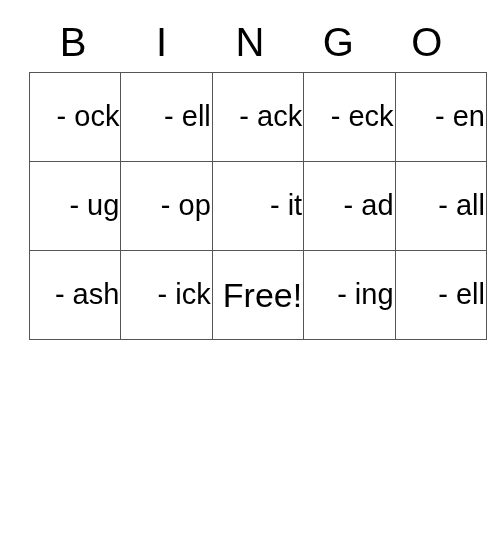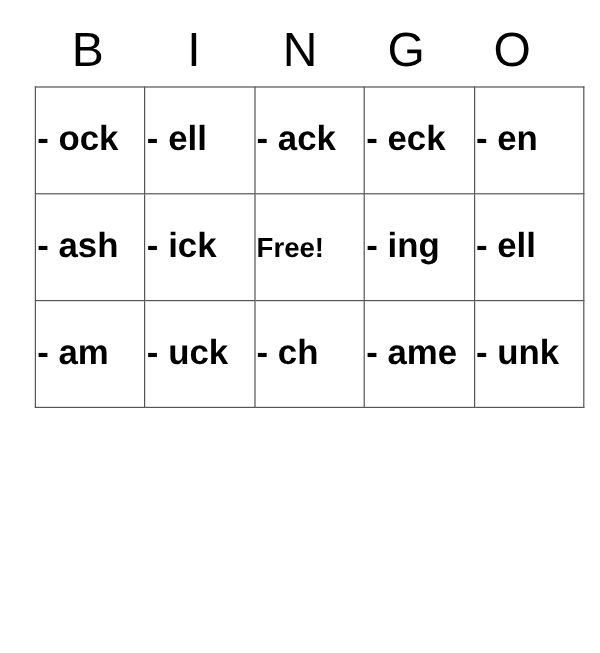--- a/index.html
+++ b/index.html
@@ -47,33 +47,32 @@
     border-collapse: collapse;
     table-layout: fixed;
   }
   .grid tr {
     height: 88px;
   }
   .grid td {
     width: 88.4px;
     height: 88px;
     border: 1px solid #555555;
-    text-align: left;
+    text-align: right;
     vertical-align: middle;
     font-size: 29px;
     line-height: 1.08;
     color: #000000;
     padding: 0 1px;
     overflow: hidden;
     word-wrap: break-word;
     overflow-wrap: break-word;
-    font-weight: bold;
   }
   .grid td.free {
-    font-size: 23px;
+    font-size: 34px;
   }
 </style>
 </head>
 <body>
 
 <div class="card">
 
   <div class="header-row">
     <div class="header-cell">B</div>
     <div class="header-cell">I</div>
@@ -85,29 +84,29 @@
   <table class="grid">
     <tbody>
       <tr>
         <td>- ock</td>
         <td>- ell</td>
         <td>- ack</td>
         <td>- eck</td>
         <td>- en</td>
       </tr>
       <tr>
+        <td>- ug</td>
+        <td>- op</td>
+        <td>- it</td>
+        <td>- ad</td>
+        <td>- all</td>
+      </tr>
+      <tr>
         <td>- ash</td>
         <td>- ick</td>
         <td class="free">Free!</td>
         <td>- ing</td>
         <td>- ell</td>
-      </tr>
-      <tr>
-        <td>- am</td>
-        <td>- uck</td>
-        <td>- ch</td>
-        <td>- ame</td>
-        <td>- unk</td>
       </tr>
     </tbody>
   </table>
 
 </div>
 
 </body></html>

